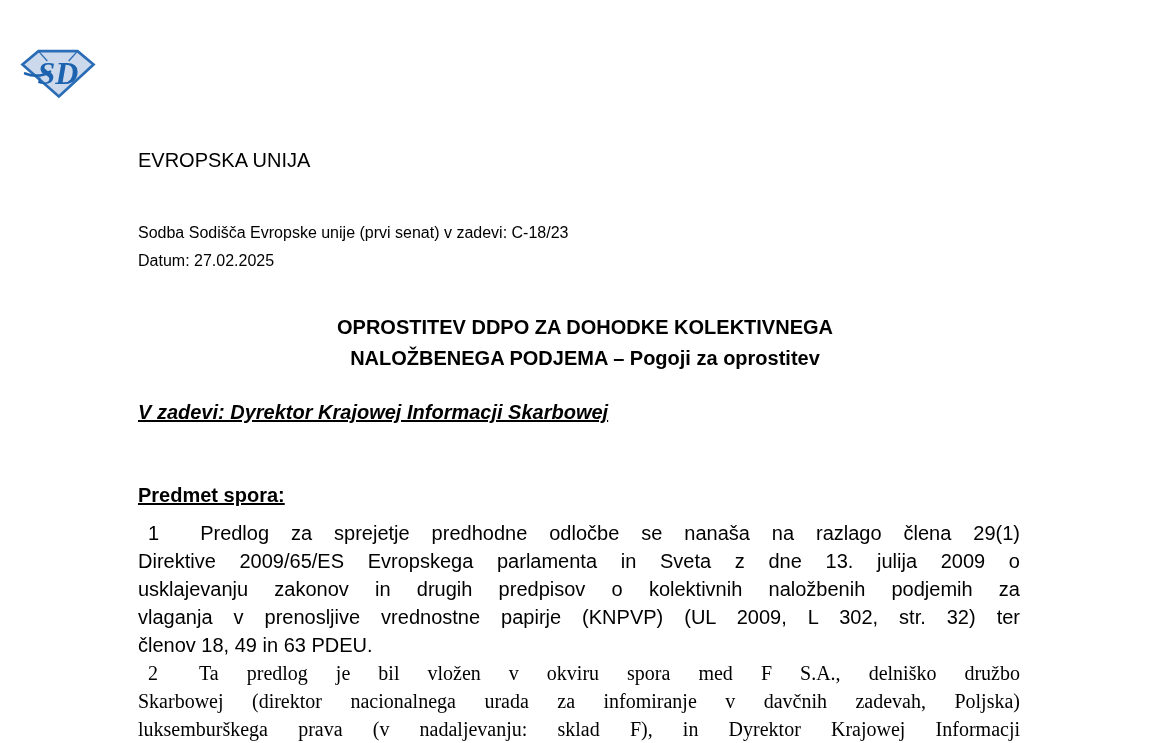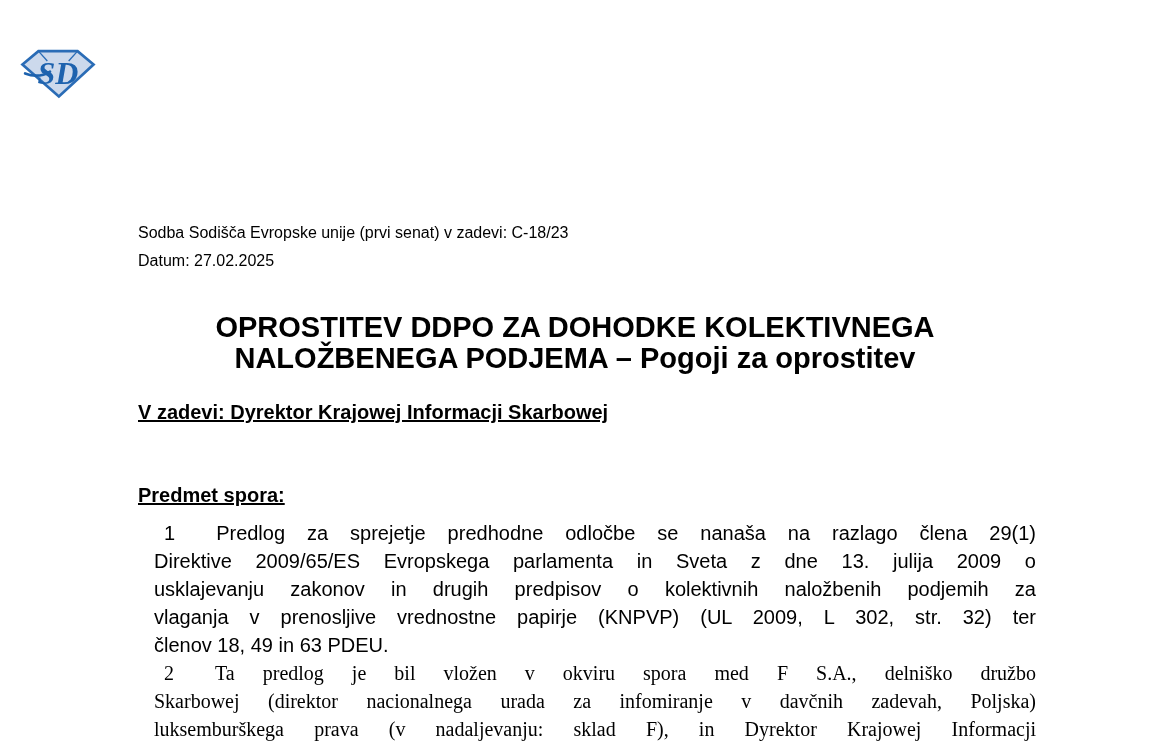--- a/index.html
+++ b/index.html
@@ -32,50 +32,50 @@
   }
   .case-block {
     position: absolute;
     left: 138px;
     top: 219px;
     font-size: 16px;
     line-height: 28px;
   }
   .title-block {
     position: absolute;
-    left: 134px;
+    left: 144px;
     top: 312px;
     width: 882px;
     text-align: center;
-    font-size: 29px;
+    font-size: 20px;
     font-weight: bold;
     line-height: 31px;
   }
   .subject-line {
     position: absolute;
     left: 138px;
     top: 401px;
     font-size: 20px;
     font-weight: bold;
     text-decoration: underline;
+    font-style: italic;
   }
   .section-heading {
     position: absolute;
     left: 138px;
     top: 484px;
     font-size: 20px;
     text-decoration: underline;
     font-weight: bold;
   }
   .para {
     position: absolute;
     left: 138px;
     width: 882px;
     font-size: 20px;
-    margin-left: 16px;
   }
   .para-1 { top: 519px; }
   .para-2 { top: 659px; font-family: Liberation Serif, serif; }
   .pline {
     height: 28px;
     line-height: 28px;
     white-space: normal;
     overflow: hidden;
   }
   .just {
@@ -102,20 +102,21 @@
 
   <svg class="logo" viewBox="0 0 90 60" xmlns="http://www.w3.org/2000/svg">
     <polygon points="5,21 23,6 67,6 85,21 46,57" stroke="#2a6cb6" stroke-width="3" stroke-linejoin="miter" fill="#ccd9ec"></polygon>
     <path d="M23,6 L33,17" stroke="#2a6cb6" stroke-width="1.5" fill="none"></path>
     <path d="M67,6 L57,17" stroke="#2a6cb6" stroke-width="1.5" fill="none"></path>
     <path d="M8,31 C 18,35 28,34 36,29" stroke="#1d62ae" stroke-width="3" fill="none" stroke-linecap="round"></path>
     <text x="45" y="43" text-anchor="middle" font-family="Liberation Serif, serif" font-style="italic" font-weight="bold" font-size="36" fill="#1d62ae">SD</text>
   </svg>
 
   <div class="org-block">
+    <div>EVROPSKA UNIJA</div>
   </div>
 
   <div class="case-block">
     <div>Sodba Sodišča Evropske unije (prvi senat) v zadevi: C-18/23</div>
     <div>Datum: 27.02.2025</div>
   </div>
 
   <div class="title-block">
     <div>OPROSTITEV DDPO ZA DOHODKE KOLEKTIVNEGA</div>
     <div>NALOŽBENEGA PODJEMA – Pogoji za oprostitev</div>

